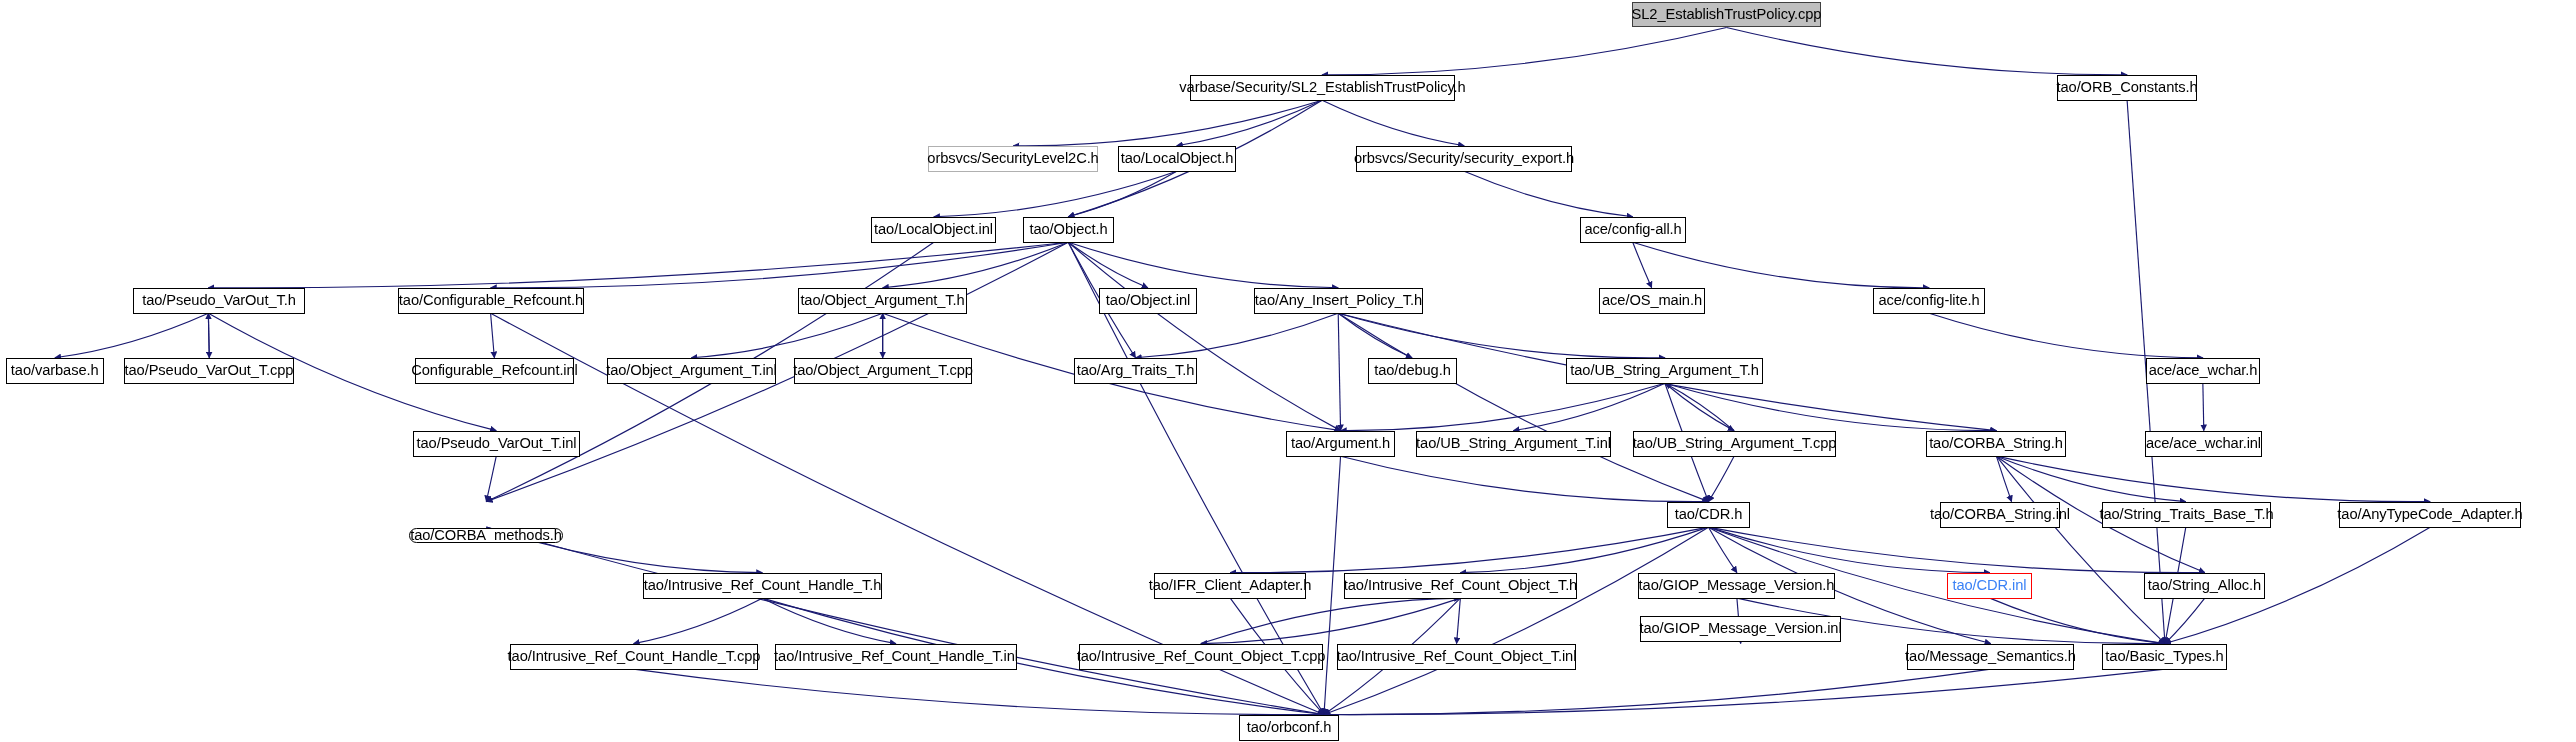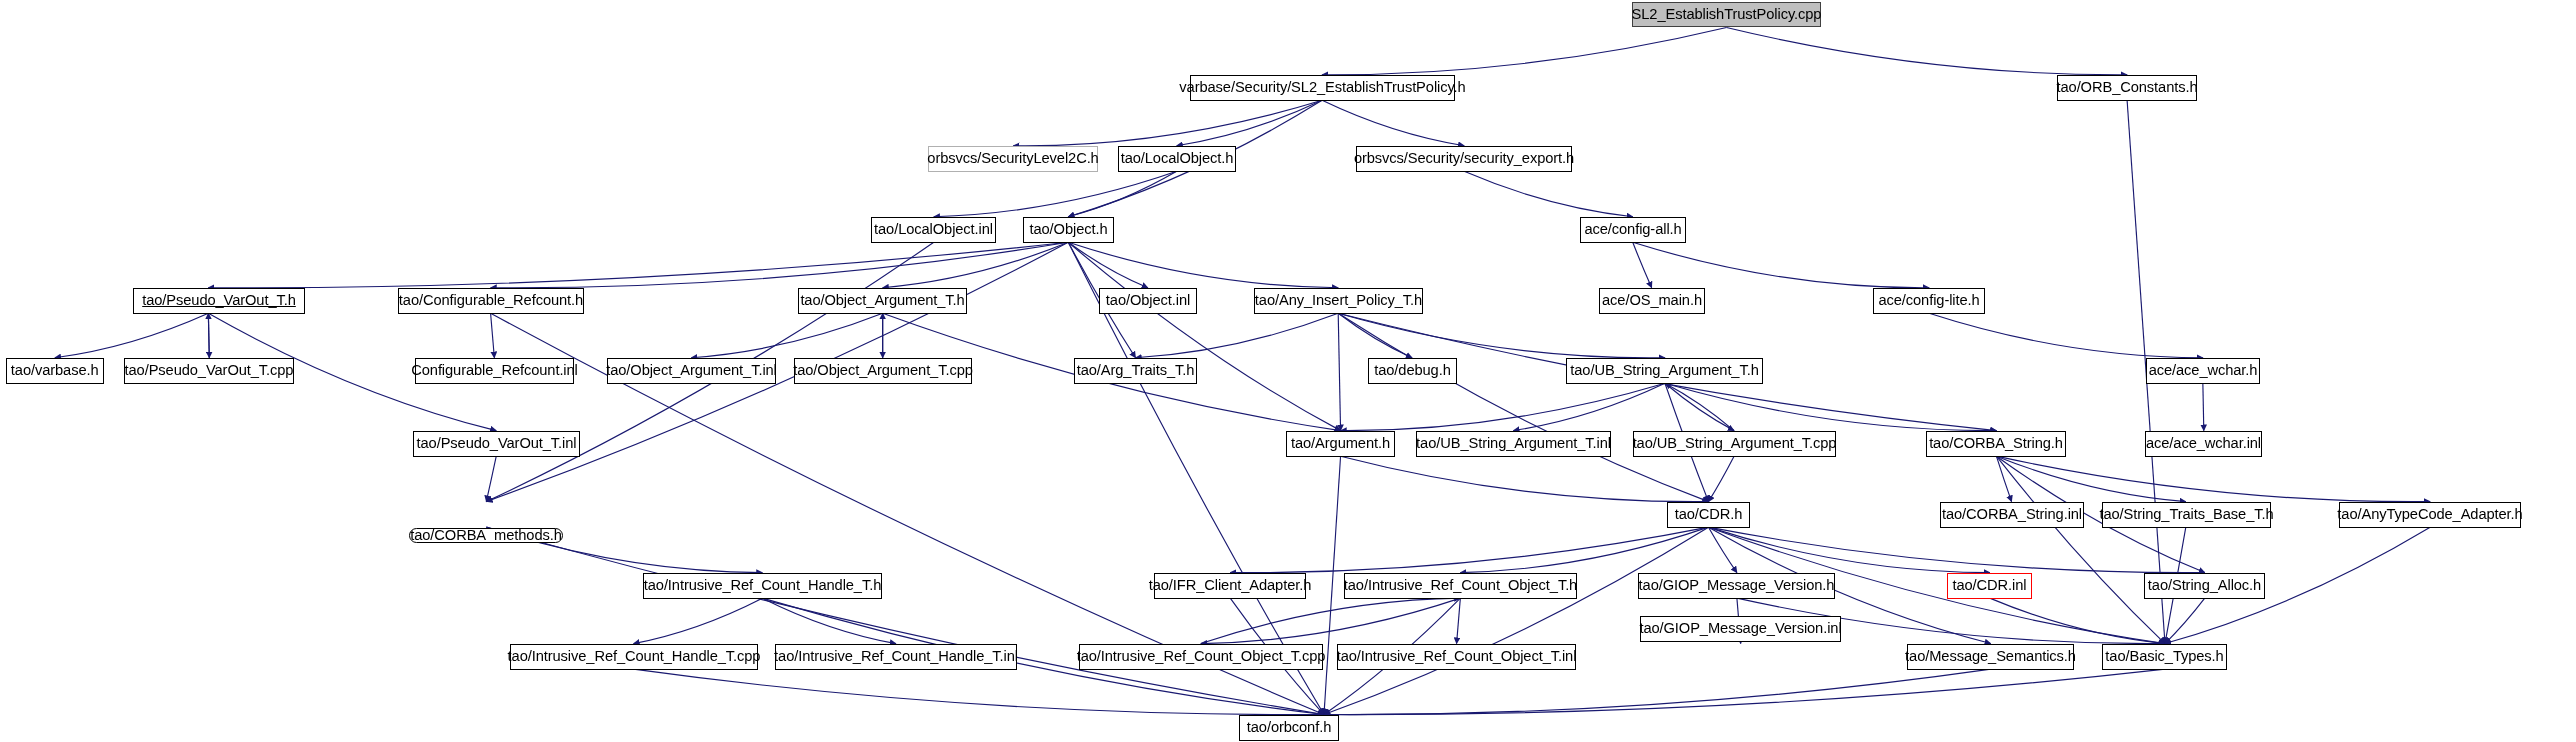--- a/index.html
+++ b/index.html
@@ -53,21 +53,21 @@
     border: 0.9px solid #404040;
   }
   .gnode.external {
     background: #ffffff;
     border: 0.9px solid #b0b0b0;
     color: #000000;
   }
   .gnode.missing {
     background: #ffffff;
     border: 0.9px solid #ff0000;
-    color: #000000;
+    color: #3b82f6;
   }
   .gnode .label {
     display: block;
     pointer-events: none;
   }
 </style>
 </head>
 <body>
 
 <div id="graph-root">
@@ -183,21 +183,21 @@
       </div>
       <div class="gnode" style="left: 871px; top: 217px; width: 125px; height: 25.6px;">
         <span class="label">tao/LocalObject.inl</span>
       </div>
       <div class="gnode" style="left: 1023px; top: 217px; width: 91px; height: 25.6px;">
         <span class="label">tao/Object.h</span>
       </div>
       <div class="gnode" style="left: 1580px; top: 217px; width: 106px; height: 25.6px;">
         <span class="label">ace/config-all.h</span>
       </div>
-      <div class="gnode" style="left: 133px; top: 288px; width: 172px; height: 25.6px; text-decoration: underline;">
+      <div class="gnode" style="left: 133px; top: 288px; width: 172px; height: 25.6px;">
         <span class="label">tao/Pseudo_VarOut_T.h</span>
       </div>
       <div class="gnode" style="left: 398px; top: 288px; width: 186px; height: 25.6px;">
         <span class="label">tao/Configurable_Refcount.h</span>
       </div>
       <div class="gnode" style="left: 798px; top: 288px; width: 169px; height: 25.6px;">
         <span class="label">tao/Object_Argument_T.h</span>
       </div>
       <div class="gnode" style="left: 1099px; top: 288px; width: 98px; height: 25.6px;">
         <span class="label">tao/Object.inl</span>
@@ -255,21 +255,21 @@
       </div>
       <div class="gnode" style="left: 2145px; top: 431px; width: 117px; height: 25.6px;">
         <span class="label">ace/ace_wchar.inl</span>
       </div>
       <div class="gnode" style="left: 409px; top: 528px; width: 154px; height: 15px; border-radius: 10px;">
         <span class="label">tao/CORBA_methods.h</span>
       </div>
       <div class="gnode" style="left: 1667px; top: 502px; width: 83px; height: 25.6px;">
         <span class="label">tao/CDR.h</span>
       </div>
-      <div class="gnode" style="left: 1940px; top: 502px; width: 144px; height: 25.6px;">
+      <div class="gnode" style="left: 1940px; top: 502px; width: 120px; height: 25.6px;">
         <span class="label">tao/CORBA_String.inl</span>
       </div>
       <div class="gnode" style="left: 2102px; top: 502px; width: 169px; height: 25.6px;">
         <span class="label">tao/String_Traits_Base_T.h</span>
       </div>
       <div class="gnode" style="left: 2339px; top: 502px; width: 182px; height: 25.6px;">
         <span class="label">tao/AnyTypeCode_Adapter.h</span>
       </div>
       <div class="gnode" style="left: 643px; top: 573px; width: 239px; height: 25.6px;">
         <span class="label">tao/Intrusive_Ref_Count_Handle_T.h</span>

